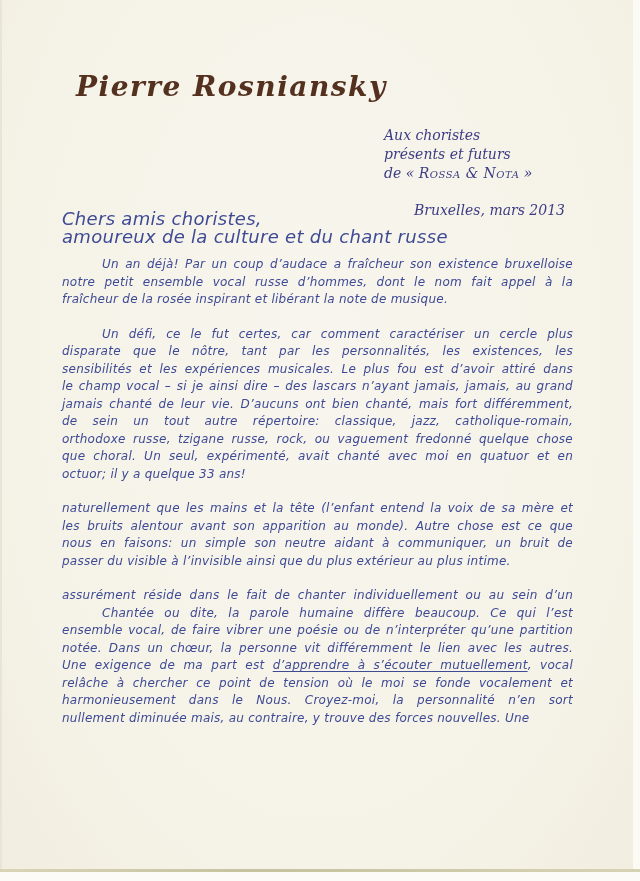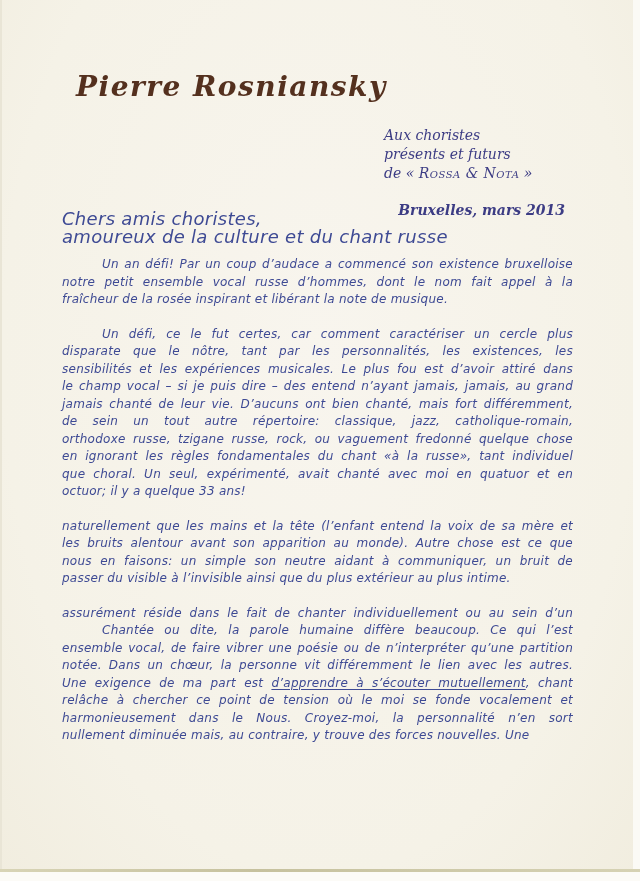--- a/index.html
+++ b/index.html
@@ -21,21 +21,21 @@
   }
   .recipient{
     position:absolute;left:360px;top:126px;
     font-family:"DejaVu Serif",serif;font-style:italic;
     font-size:14px;line-height:19px;color:#3c3c84;margin-left:24px;
   }
   .smallcaps{font-variant:small-caps;letter-spacing:.5px;text-align:right;}
   .dateline{
     position:absolute;top:202px;right:75px;
     font-family:"DejaVu Serif",serif;font-style:italic;
-    font-size:14px;color:#3c3c84;font-weight:bold;
+    font-size:14px;color:#3c3c84;
   }
   .salutation{
     position:absolute;left:62px;top:210px;
     font-style:italic;font-size:18px;line-height:18px;
     color:#3e4a94;letter-spacing:.3px;
   }
   .body-text{
     position:absolute;left:62px;top:256px;width:511px;
     font-style:italic;font-size:12px;line-height:17.5px;
     color:#3e4a94;letter-spacing:.25px;
@@ -60,48 +60,47 @@
 
   <div class="dateline">Bruxelles, mars 2013</div>
 
   <div class="salutation">
     <div>Chers amis choristes,</div>
     <div>amoureux de la culture et du chant russe</div>
   </div>
 
   <div class="body-text" id="letter-body">
       <div class="para">
-        <div class="line j indent"><span>Un an défi! Par un coup d’audace a commencé son existence bruxelloise</span></div>
+        <div class="line j indent"><span>Un an déjà! Par un coup d’audace a fraîcheur son existence bruxelloise</span></div>
         <div class="line j"><span>notre petit ensemble vocal russe d’hommes, dont le nom fait appel à la</span></div>
         <div class="line"><span>fraîcheur de la rosée inspirant et libérant la note de musique.</span></div>
       </div>
       <div class="para">
         <div class="line j indent"><span>Un défi, ce le fut certes, car comment caractériser un cercle plus</span></div>
         <div class="line j"><span>disparate que le nôtre, tant par les personnalités, les existences, les</span></div>
         <div class="line j"><span>sensibilités et les expériences musicales. Le plus fou est d’avoir attiré dans</span></div>
-        <div class="line j"><span>le champ vocal – si je puis dire – des entend n’ayant jamais, jamais, au grand</span></div>
+        <div class="line j"><span>le champ vocal – si je ainsi dire – des lascars n’ayant jamais, jamais, au grand</span></div>
         <div class="line j"><span>jamais chanté de leur vie. D’aucuns ont bien chanté, mais fort différemment,</span></div>
         <div class="line j"><span>de sein un tout autre répertoire: classique, jazz, catholique-romain,</span></div>
         <div class="line j"><span>orthodoxe russe, tzigane russe, rock, ou vaguement fredonné quelque chose</span></div>
-        <div class="line j"><span>en ignorant les règles fondamentales du chant «à la russe», tant individuel</span></div>
         <div class="line j"><span>que choral. Un seul, expérimenté, avait chanté avec moi en quatuor et en</span></div>
         <div class="line"><span>octuor; il y a quelque 33 ans!</span></div>
       </div>
       <div class="para">
         <div class="line j"><span>naturellement que les mains et la tête (l’enfant entend la voix de sa mère et</span></div>
         <div class="line j"><span>les bruits alentour avant son apparition au monde). Autre chose est ce que</span></div>
         <div class="line j"><span>nous en faisons: un simple son neutre aidant à communiquer, un bruit de</span></div>
         <div class="line"><span>passer du visible à l’invisible ainsi que du plus extérieur au plus intime.</span></div>
       </div>
       <div class="para">
         <div class="line j"><span>assurément réside dans le fait de chanter individuellement ou au sein d’un</span></div>
         <div class="line j indent"><span>Chantée ou dite, la parole humaine diffère beaucoup. Ce qui l’est</span></div>
         <div class="line j"><span>ensemble vocal, de faire vibrer une poésie ou de n’interpréter qu’une partition</span></div>
         <div class="line j"><span>notée. Dans un chœur, la personne vit différemment le lien avec les autres.</span></div>
-        <div class="line j"><span>Une exigence de ma part est </span><span class="u">d’apprendre à s’écouter mutuellement</span><span>, chant</span></div>
+        <div class="line j"><span>Une exigence de ma part est </span><span class="u">d’apprendre à s’écouter mutuellement</span><span>, vocal</span></div>
         <div class="line j"><span>relâche à chercher ce point de tension où le moi se fonde vocalement et</span></div>
         <div class="line j"><span>harmonieusement dans le Nous. Croyez-moi, la personnalité n’en sort</span></div>
         <div class="line"><span>nullement diminuée mais, au contraire, y trouve des forces nouvelles. Une</span></div>
       </div>
     </div>
 
   <div class="edge-left"></div>
   <div class="edge-right"></div>
   <div class="edge-bottom-line"></div>
   <div class="edge-bottom-strip"></div>

